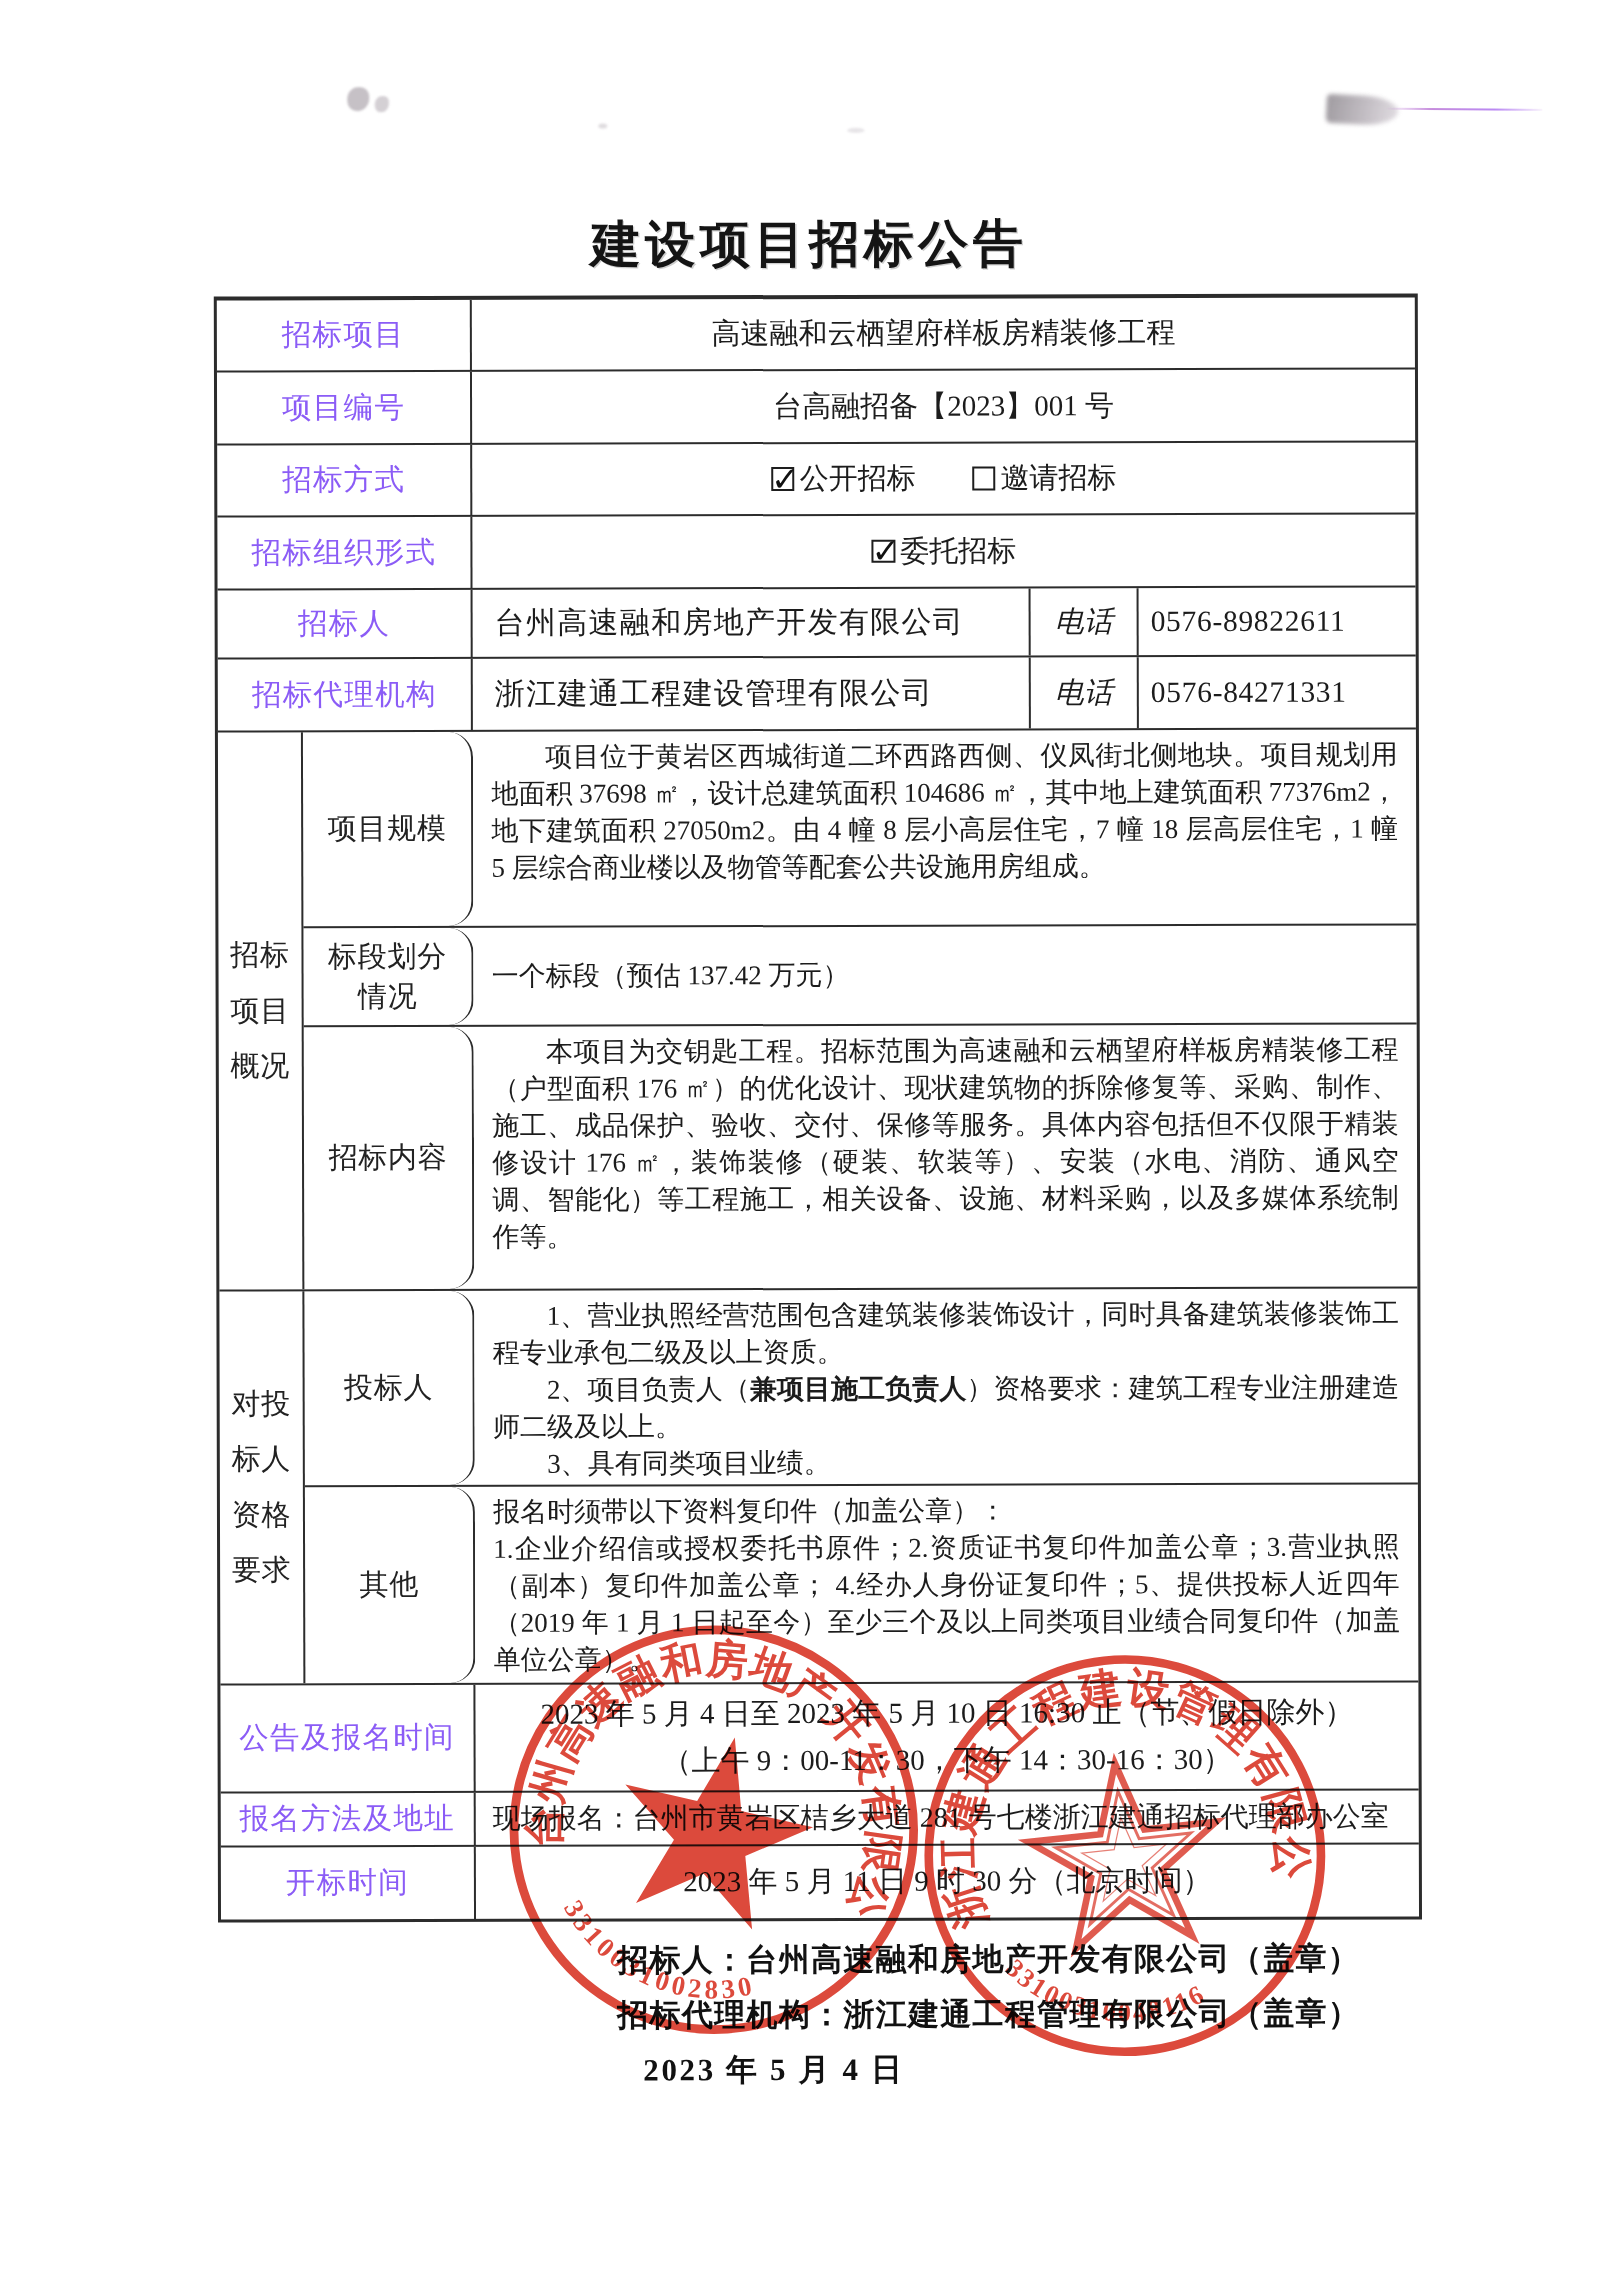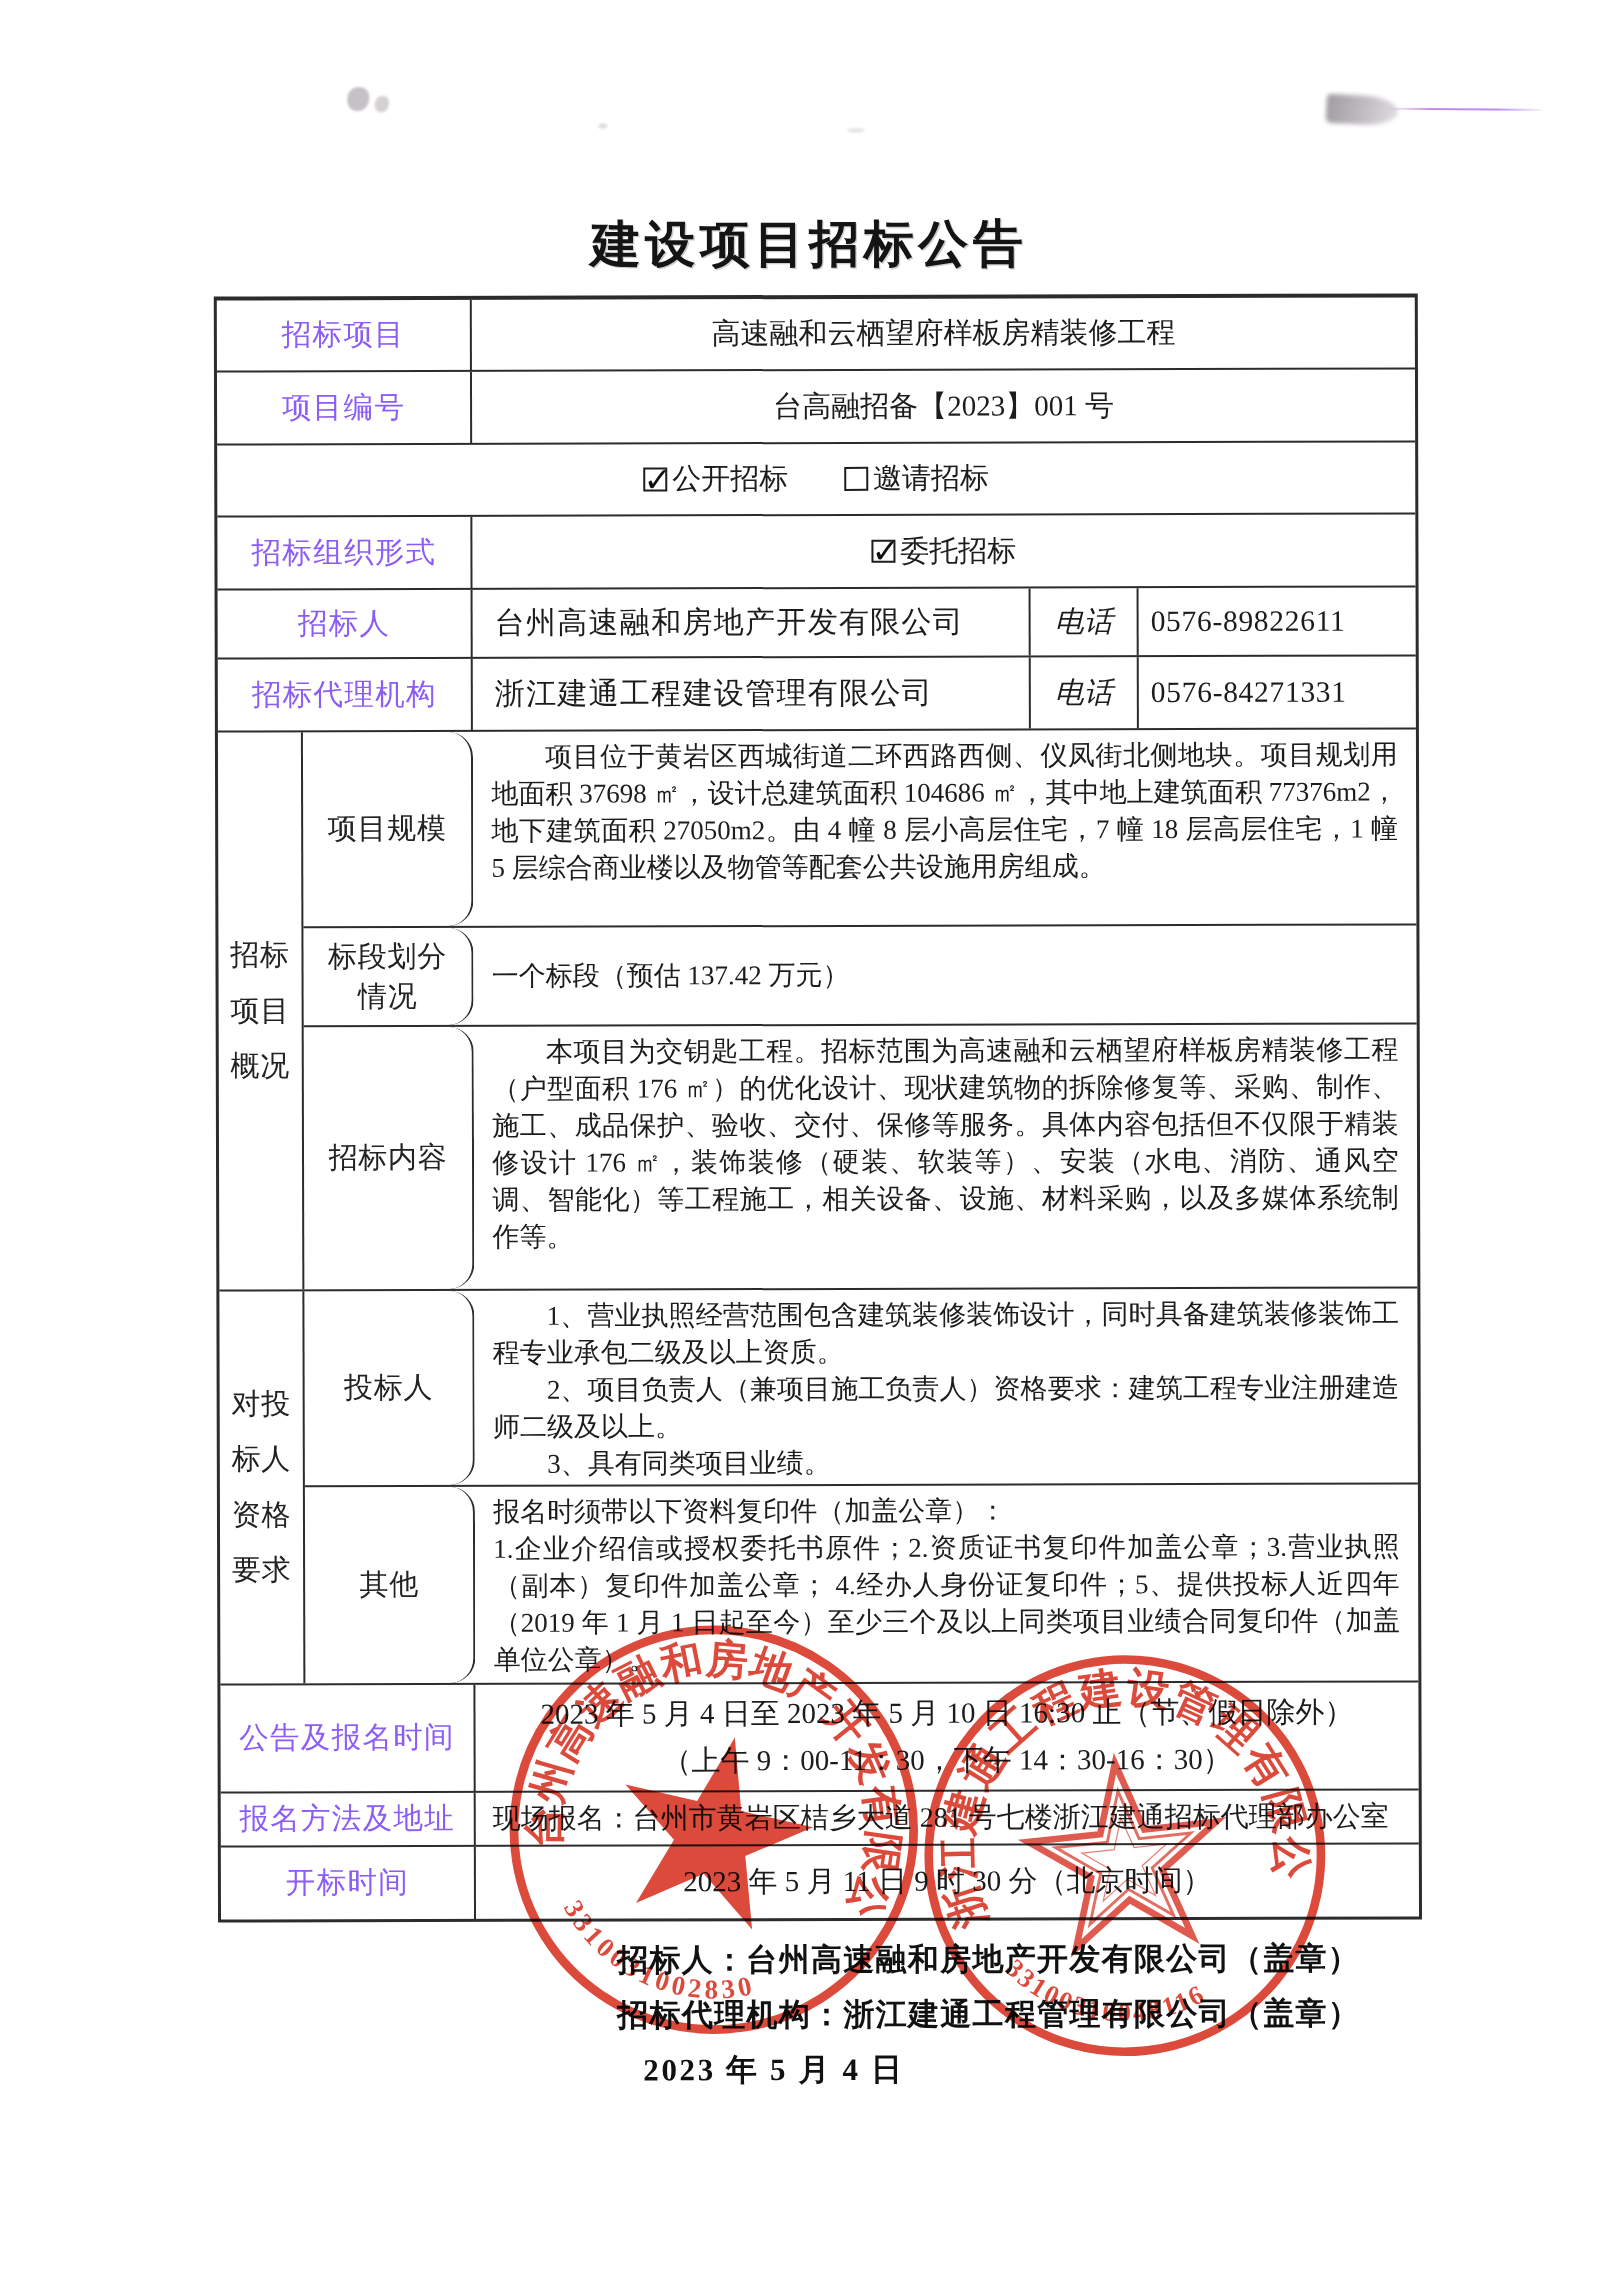--- a/index.html
+++ b/index.html
@@ -77,21 +77,21 @@
   .sublab{width:170px;flex:none;border-right:2px solid #2c2c2c;box-sizing:border-box;
           display:flex;flex-direction:column;align-items:center;justify-content:center;
           font-size:29px;letter-spacing:0.7px;line-height:1.35;color:#222;border-radius:25px;}
   .scontent{flex:1;padding:6.5px 18.3px;box-sizing:border-box;
             font-size:27px;line-height:37px;
             text-align:justify;text-justify:inter-character;text-align-last:left;}
   .scontent p{margin:0;}
   .indent{text-indent:2em;}
   .scontent-mid{display:flex;align-items:center;padding-top:0;padding-bottom:0;}
   .h300{height:196px;} .h152{height:99px;} .h400{height:262px;}
-  .bold-inline{font-weight:400;}
+  .bold-inline{font-weight:700;}
   
   .cbx{display:inline-block;width:23.6px;height:23.6px;border:2px solid #1e1e1e;
        position:relative;vertical-align:-3.3px;margin-right:5.2px;box-sizing:border-box;}
   .cbx.checked::after{
     content:"✓";position:absolute;left:-2px;top:-10.5px;font-size:34px;font-weight:700;color:#111;
     font-family:"DejaVu Sans",sans-serif;
   }
   .opt-gap{display:inline-block;width:56px;}
   
   .center-lines{flex:1;display:flex;flex-direction:column;align-items:center;justify-content:center;
@@ -129,20 +129,21 @@
       <div class="c lab">招标项目</div>
       <div class="c val">高速融和云栖望府样板房精装修工程</div>
     </div>
 
     <div class="trow h112">
       <div class="c lab">项目编号</div>
       <div class="c val">台高融招备【2023】001 号</div>
     </div>
 
     <div class="trow h110">
+      <div class="c lab">招标方式</div>
       <div class="c val">
         <span class="cbx checked"></span>
         <span>公开招标</span>
         <span class="opt-gap"></span>
         <span class="cbx"></span>
         <span>邀请招标</span>
       </div>
     </div>
 
     <div class="trow h112">

